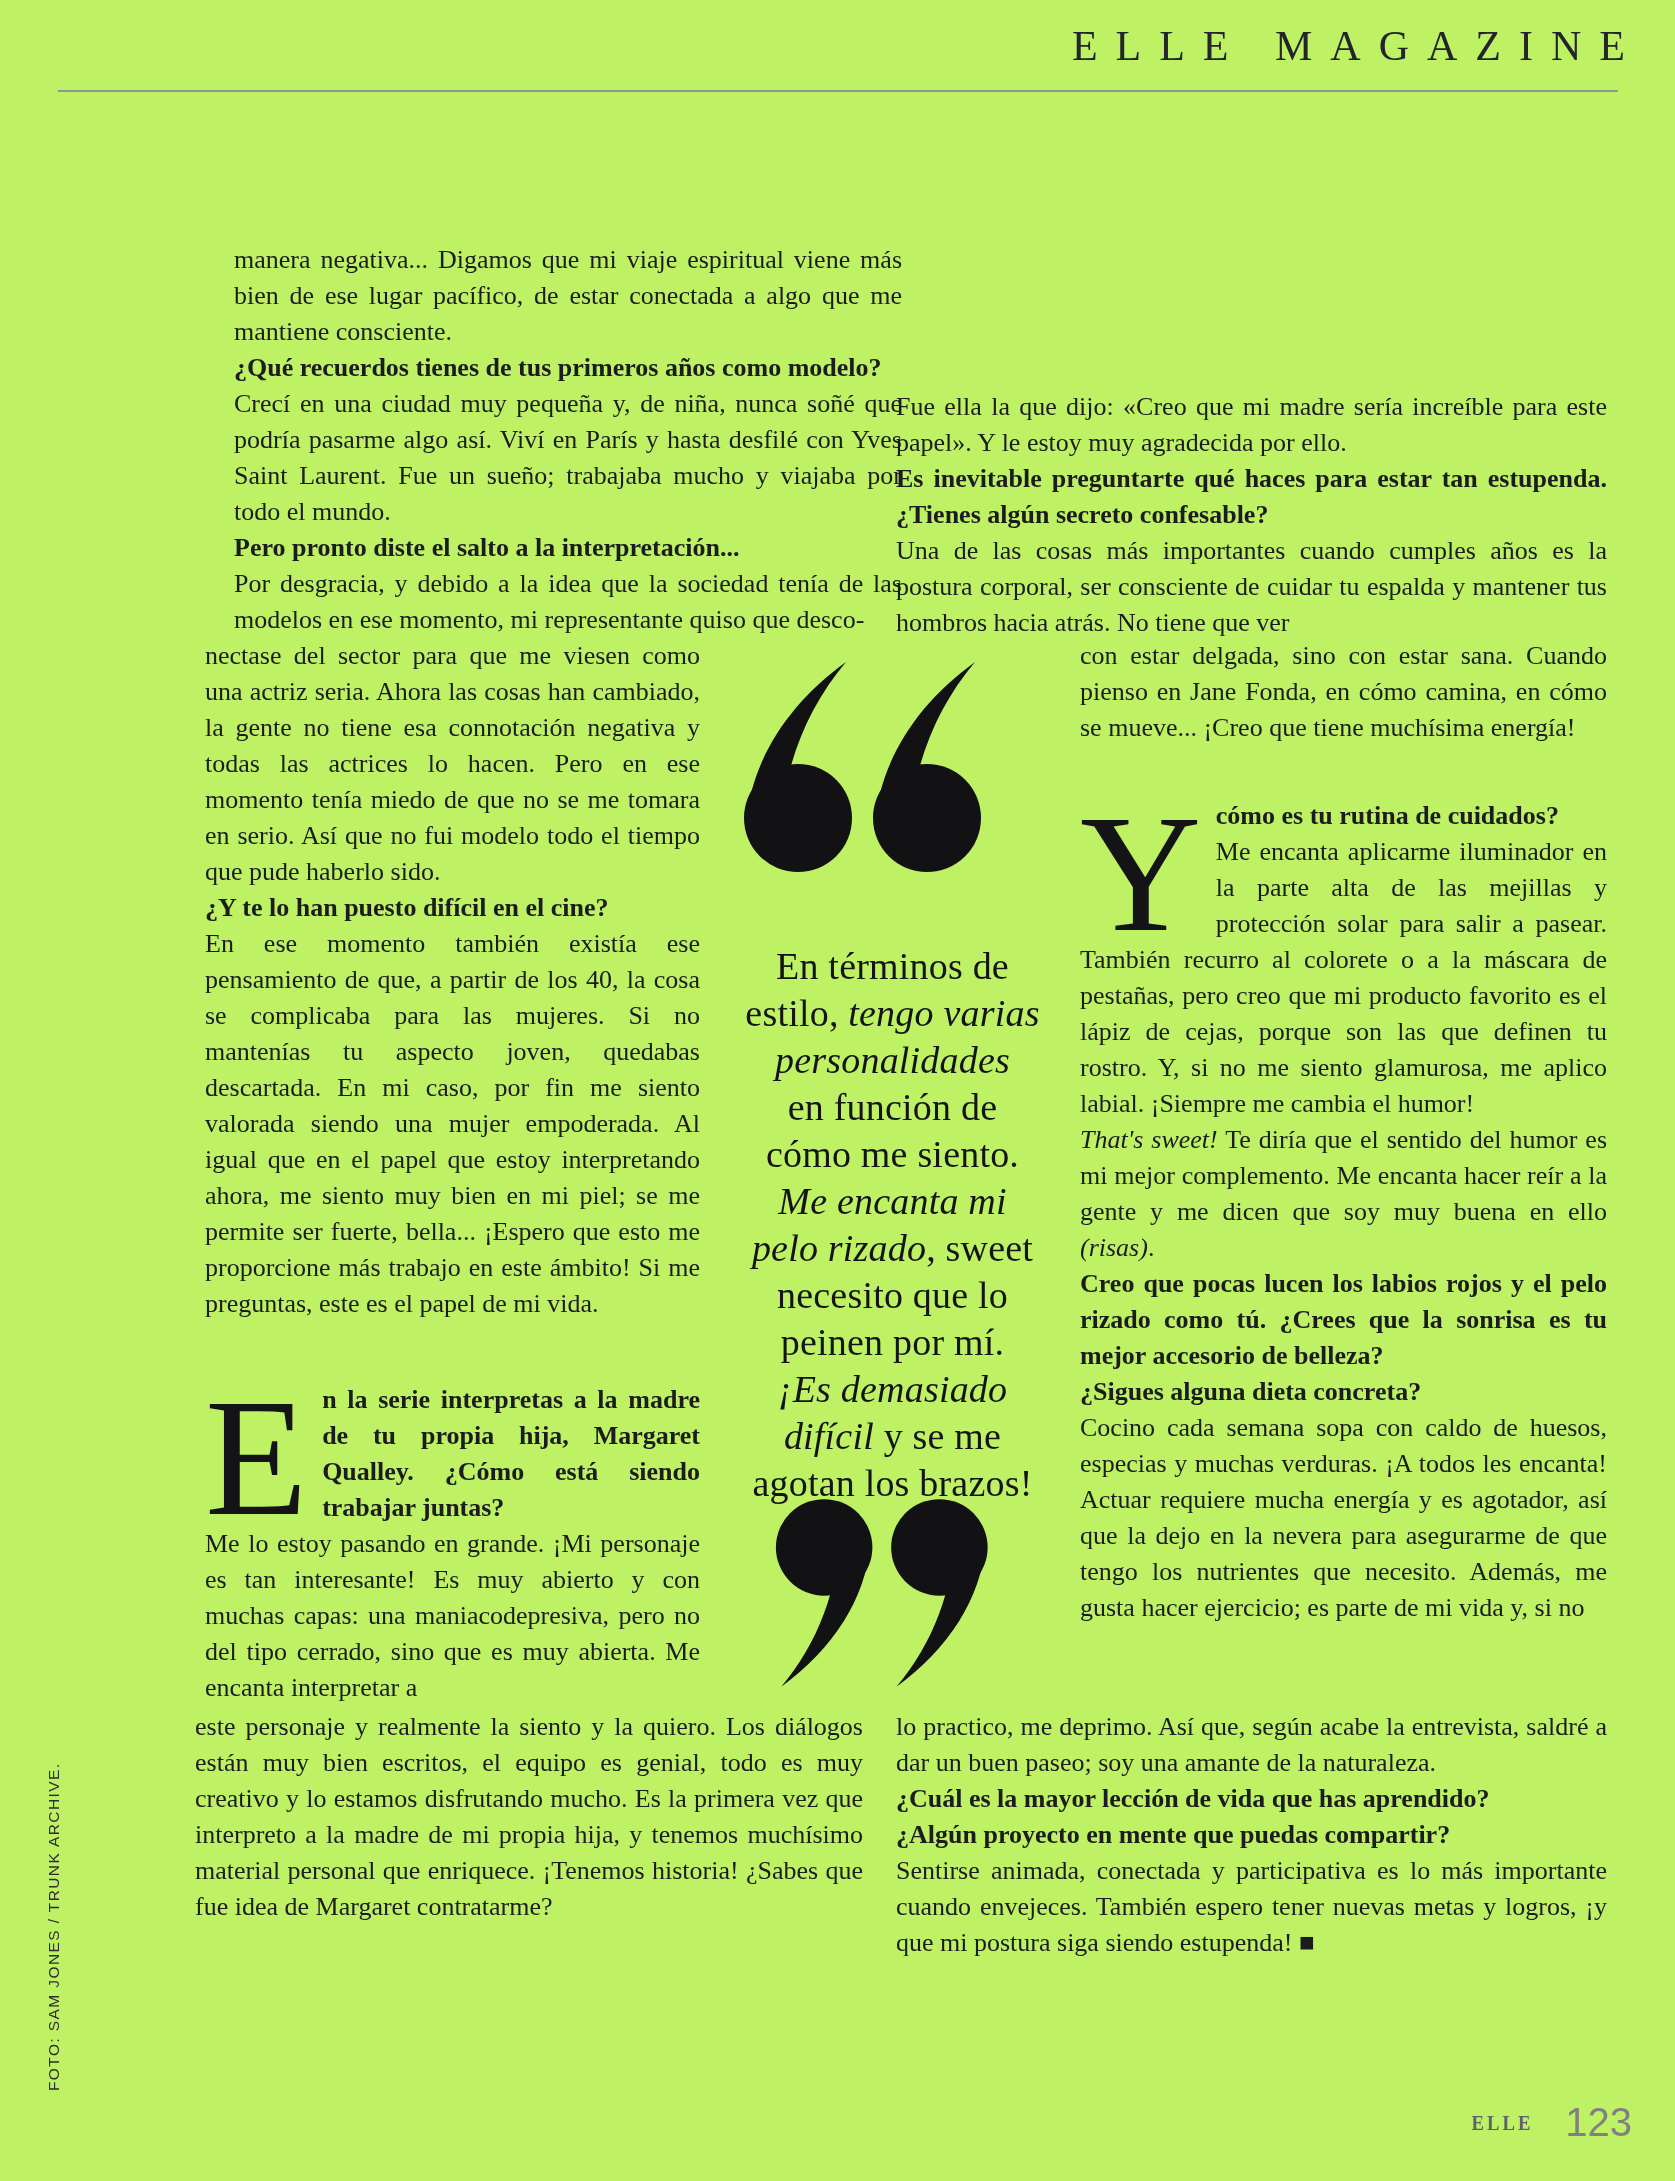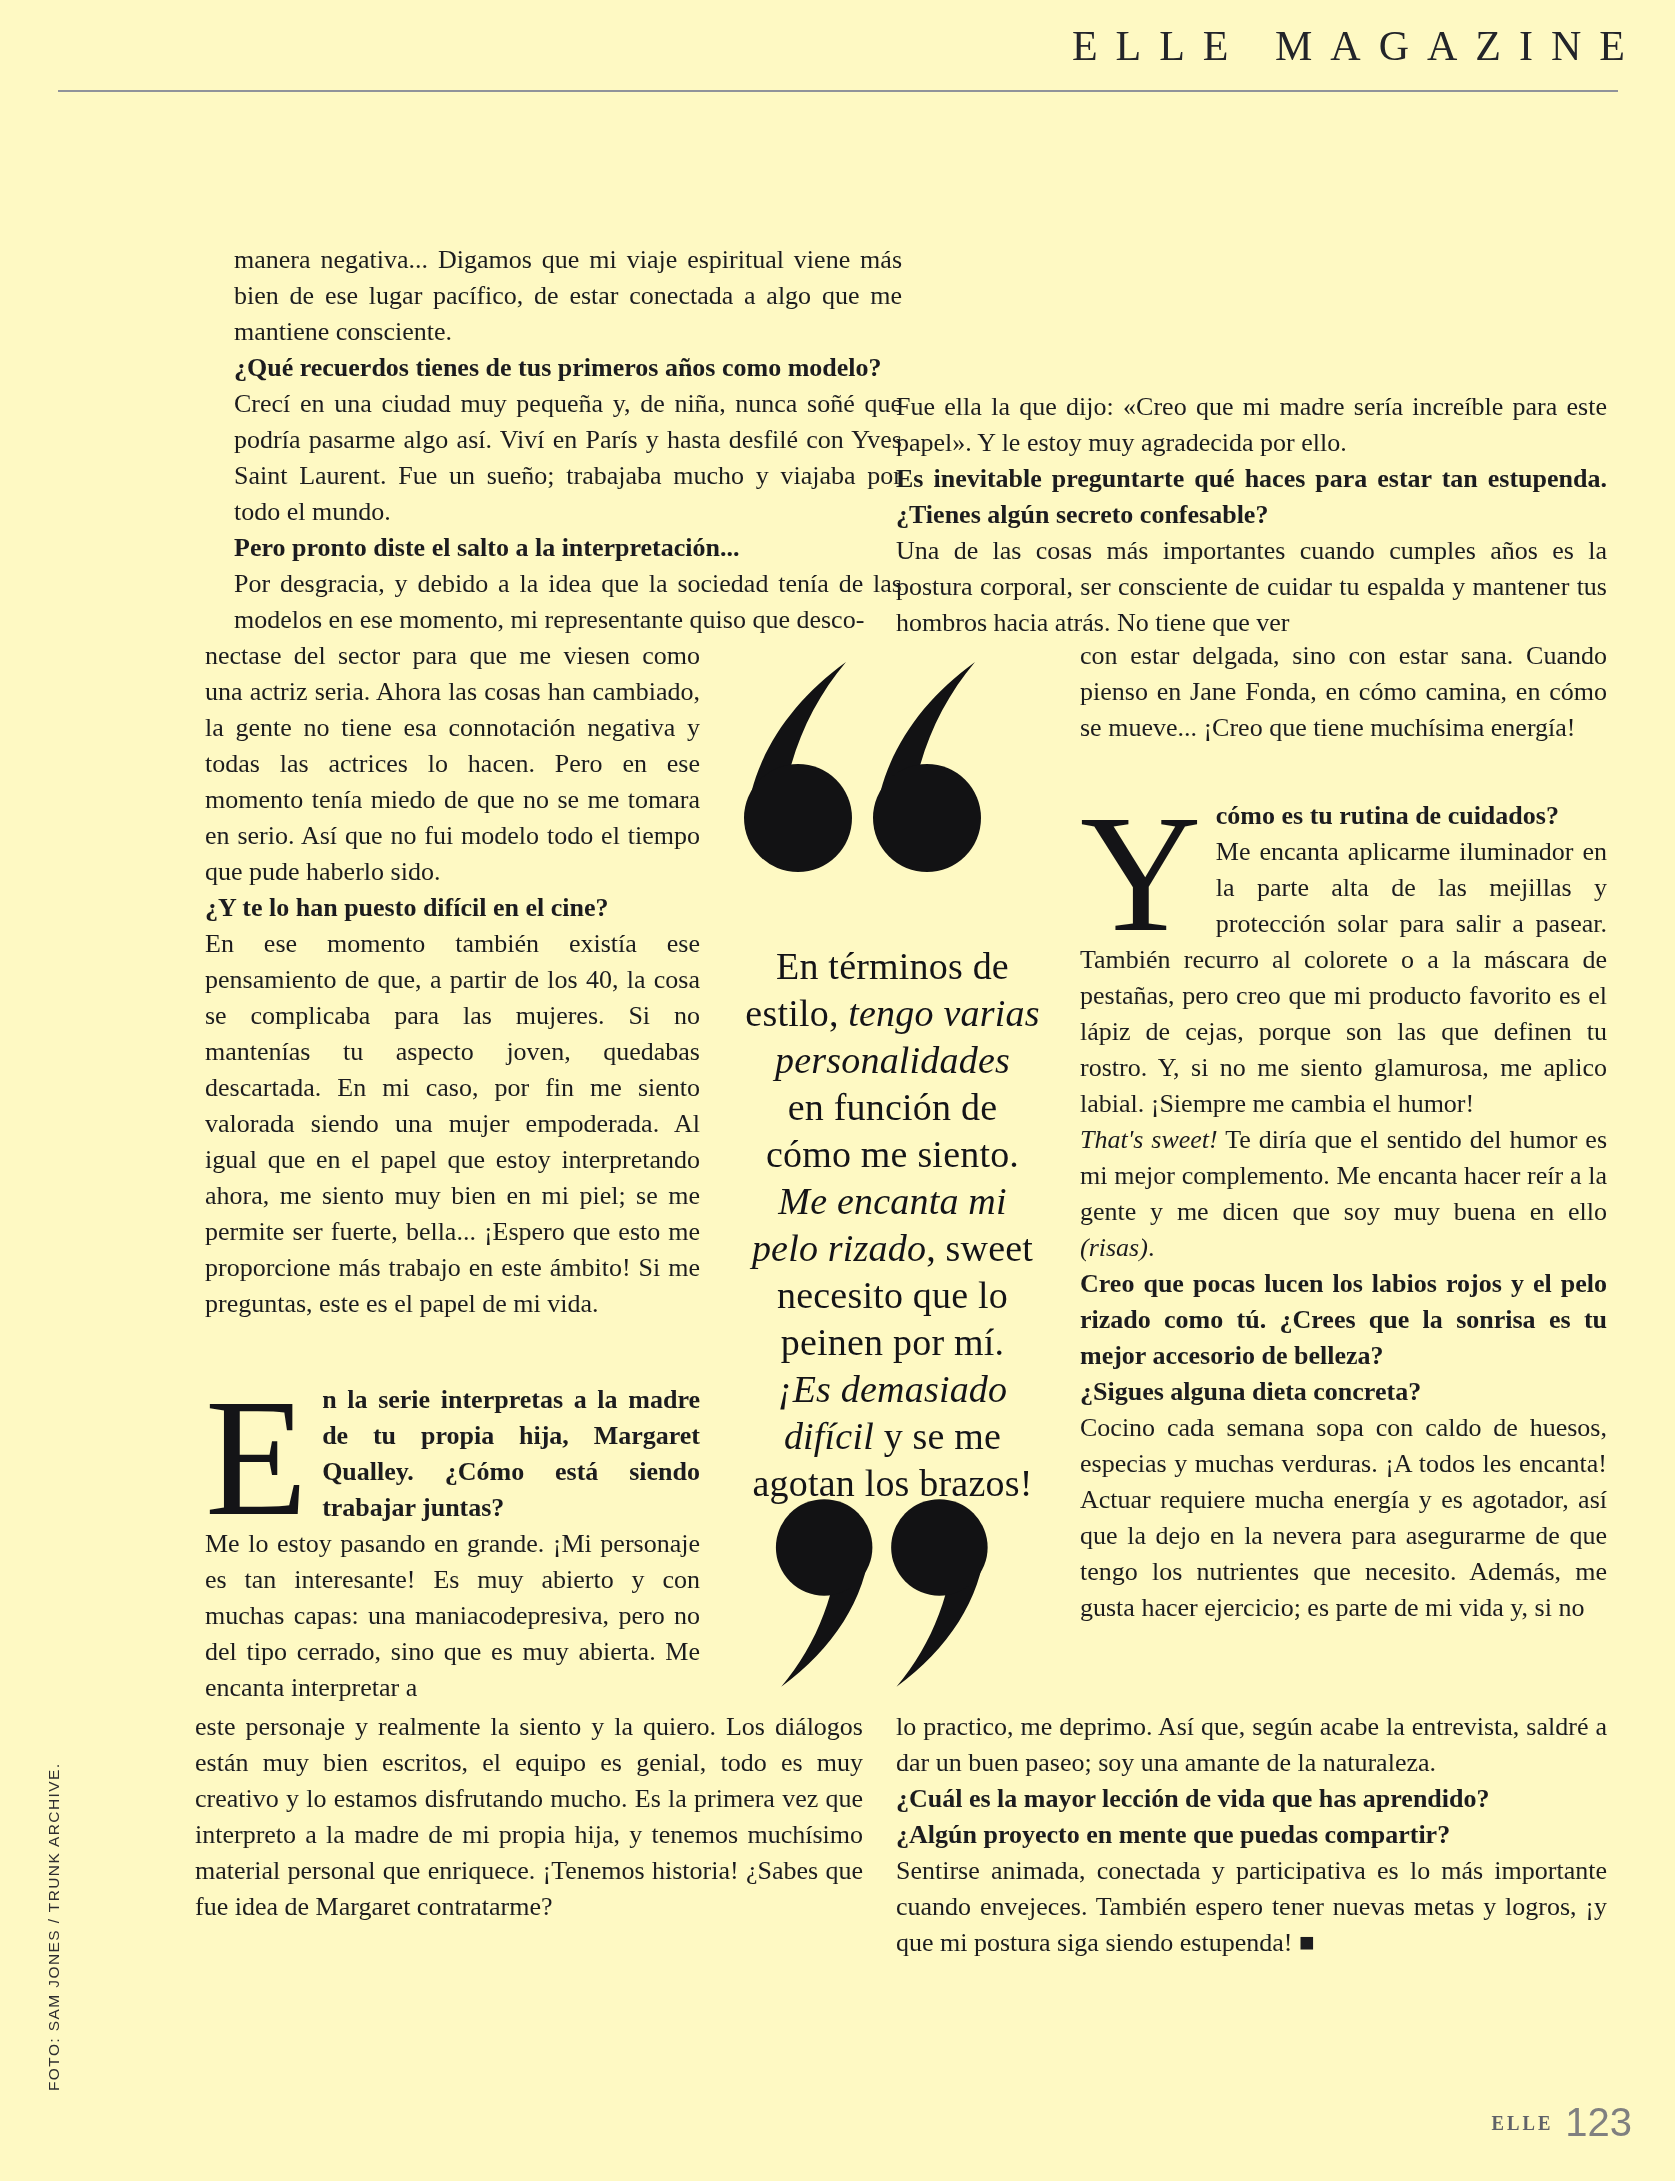--- a/index.html
+++ b/index.html
@@ -1,18 +1,18 @@
 <!DOCTYPE html>
 <html lang="es" style="font-size:14.5px"><head>
 <meta charset="utf-8">
 <style>
   html,body{margin:0;padding:0;background:#e8e8e6;}
   .page{
     position:relative;width:1676px;height:2182px;margin:0 auto;
-    background:#fef9c3;overflow:hidden;
+    background:#bef264;overflow:hidden;
     font-family:"Liberation Serif",serif;color:#1c1c1e;
   }
   
   .masthead{
     position:absolute;top:22px;right:33px;
     font-size:42px;font-weight:400;letter-spacing:18px;
     color:#23252a;white-space:nowrap;
   }
   .top-rule{
     position:absolute;top:90px;left:58px;right:58px;height:1.8px;
@@ -48,21 +48,21 @@
   
   .credit{
     position:absolute;left:45px;top:1742px;height:349px;
     writing-mode:vertical-rl;transform:rotate(180deg);
     font-family:"Liberation Sans",sans-serif;font-size:15.5px;
     letter-spacing:1.4px;color:#2d2d2f;white-space:nowrap;
   }
   
   .footer{
     position:absolute;top:2100px;right:44px;
-    display:flex;align-items:center;gap:6px;
+    display:flex;align-items:center;gap:26px;
   }
   .f-brand{
     font-family:"Liberation Serif",serif;font-size:22px;font-weight:bold;
     letter-spacing:3.6px;color:#5f6268;transform:scaleX(0.85);
   }
   .f-num{
     font-family:"Liberation Sans",sans-serif;font-size:40px;font-weight:300;
     color:#808080;
   }
 </style>

